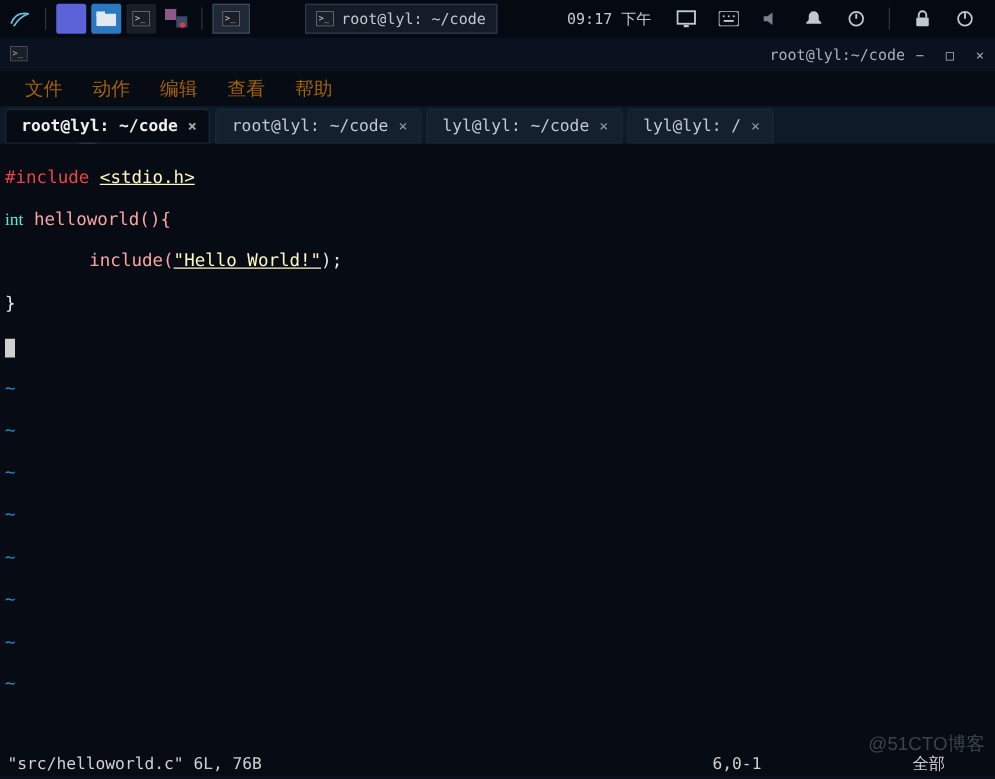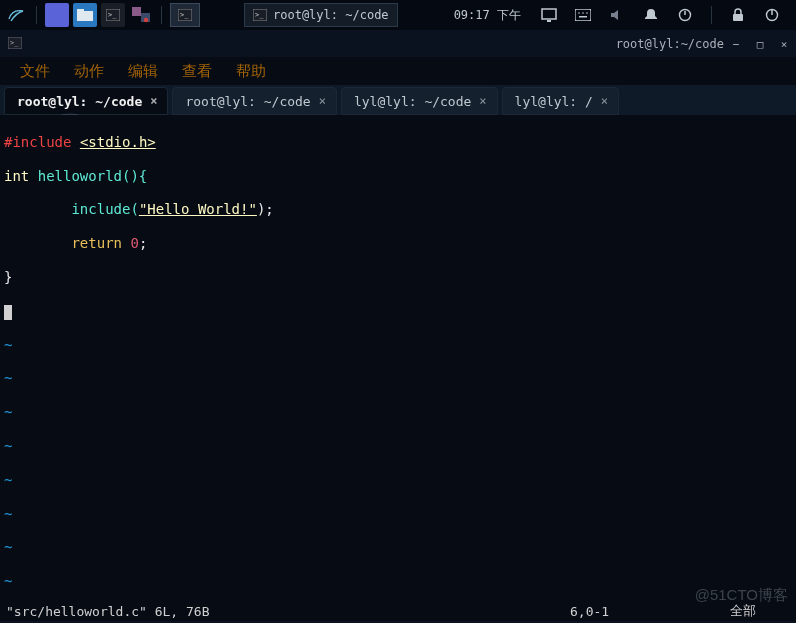--- a/index.html
+++ b/index.html
@@ -112,22 +112,22 @@
   font-size: 14px;
   line-height: 1.2;
   padding: 2px 4px;
   white-space: pre;
   position: relative;
   overflow: hidden;
 }
 .code-line { height: 17px; }
 .c-preproc { color: #ef4444; }
 .c-string  { color: #fef9c3; text-decoration: underline; }
-.c-type    { color: #fef9c3; }
-.c-ident   { color: #5eead4; }
+.c-type    { color: #5eead4; font-family: Liberation Serif, serif; }
+.c-ident   { color: #fca5a5; }
 .c-keyword { color: #e8c05a; }
 .c-num     { color: #e05a72; }
 .c-punct   { color: #e8e8e8; }
 .tilde-line { color: #2290d0; height: 17px; }
 .cursor-block {
   display: inline-block; width: 8px; height: 15px;
   background: #d0d0d0; vertical-align: bottom;
 }
 
 .statusbar {
@@ -368,21 +368,20 @@
   </svg>
   <div class="kali-box">
     <div class="brand">KALI</div>
   </div>
   <div class="kali-sub">BY OFFENSIVE SECURITY</div>
 
   <div class="editor">
 <div class="code-line"><span class="c-preproc">#include</span> <span class="c-string">&lt;stdio.h&gt;</span></div>
 <div class="code-line"><span class="c-type">int</span><span class="c-ident"> helloworld(){</span></div>
 <div class="code-line"><span>        </span><span class="c-ident">include(</span><span class="c-string">"Hello World!"</span><span class="c-punct">);</span></div>
-<div class="code-line"><span>        </span><span class="c-keyword">return</span><span class="c-num"> 0</span><span class="c-punct">;</span></div>
 <div class="code-line"><span class="c-punct">}</span></div>
 <div class="code-line"><span class="cursor-block"></span></div>
 <div class="tilde-line">~</div>
 <div class="tilde-line">~</div>
 <div class="tilde-line">~</div>
 <div class="tilde-line">~</div>
 <div class="tilde-line">~</div>
 <div class="tilde-line">~</div>
 <div class="tilde-line">~</div>
 <div class="tilde-line">~</div>

